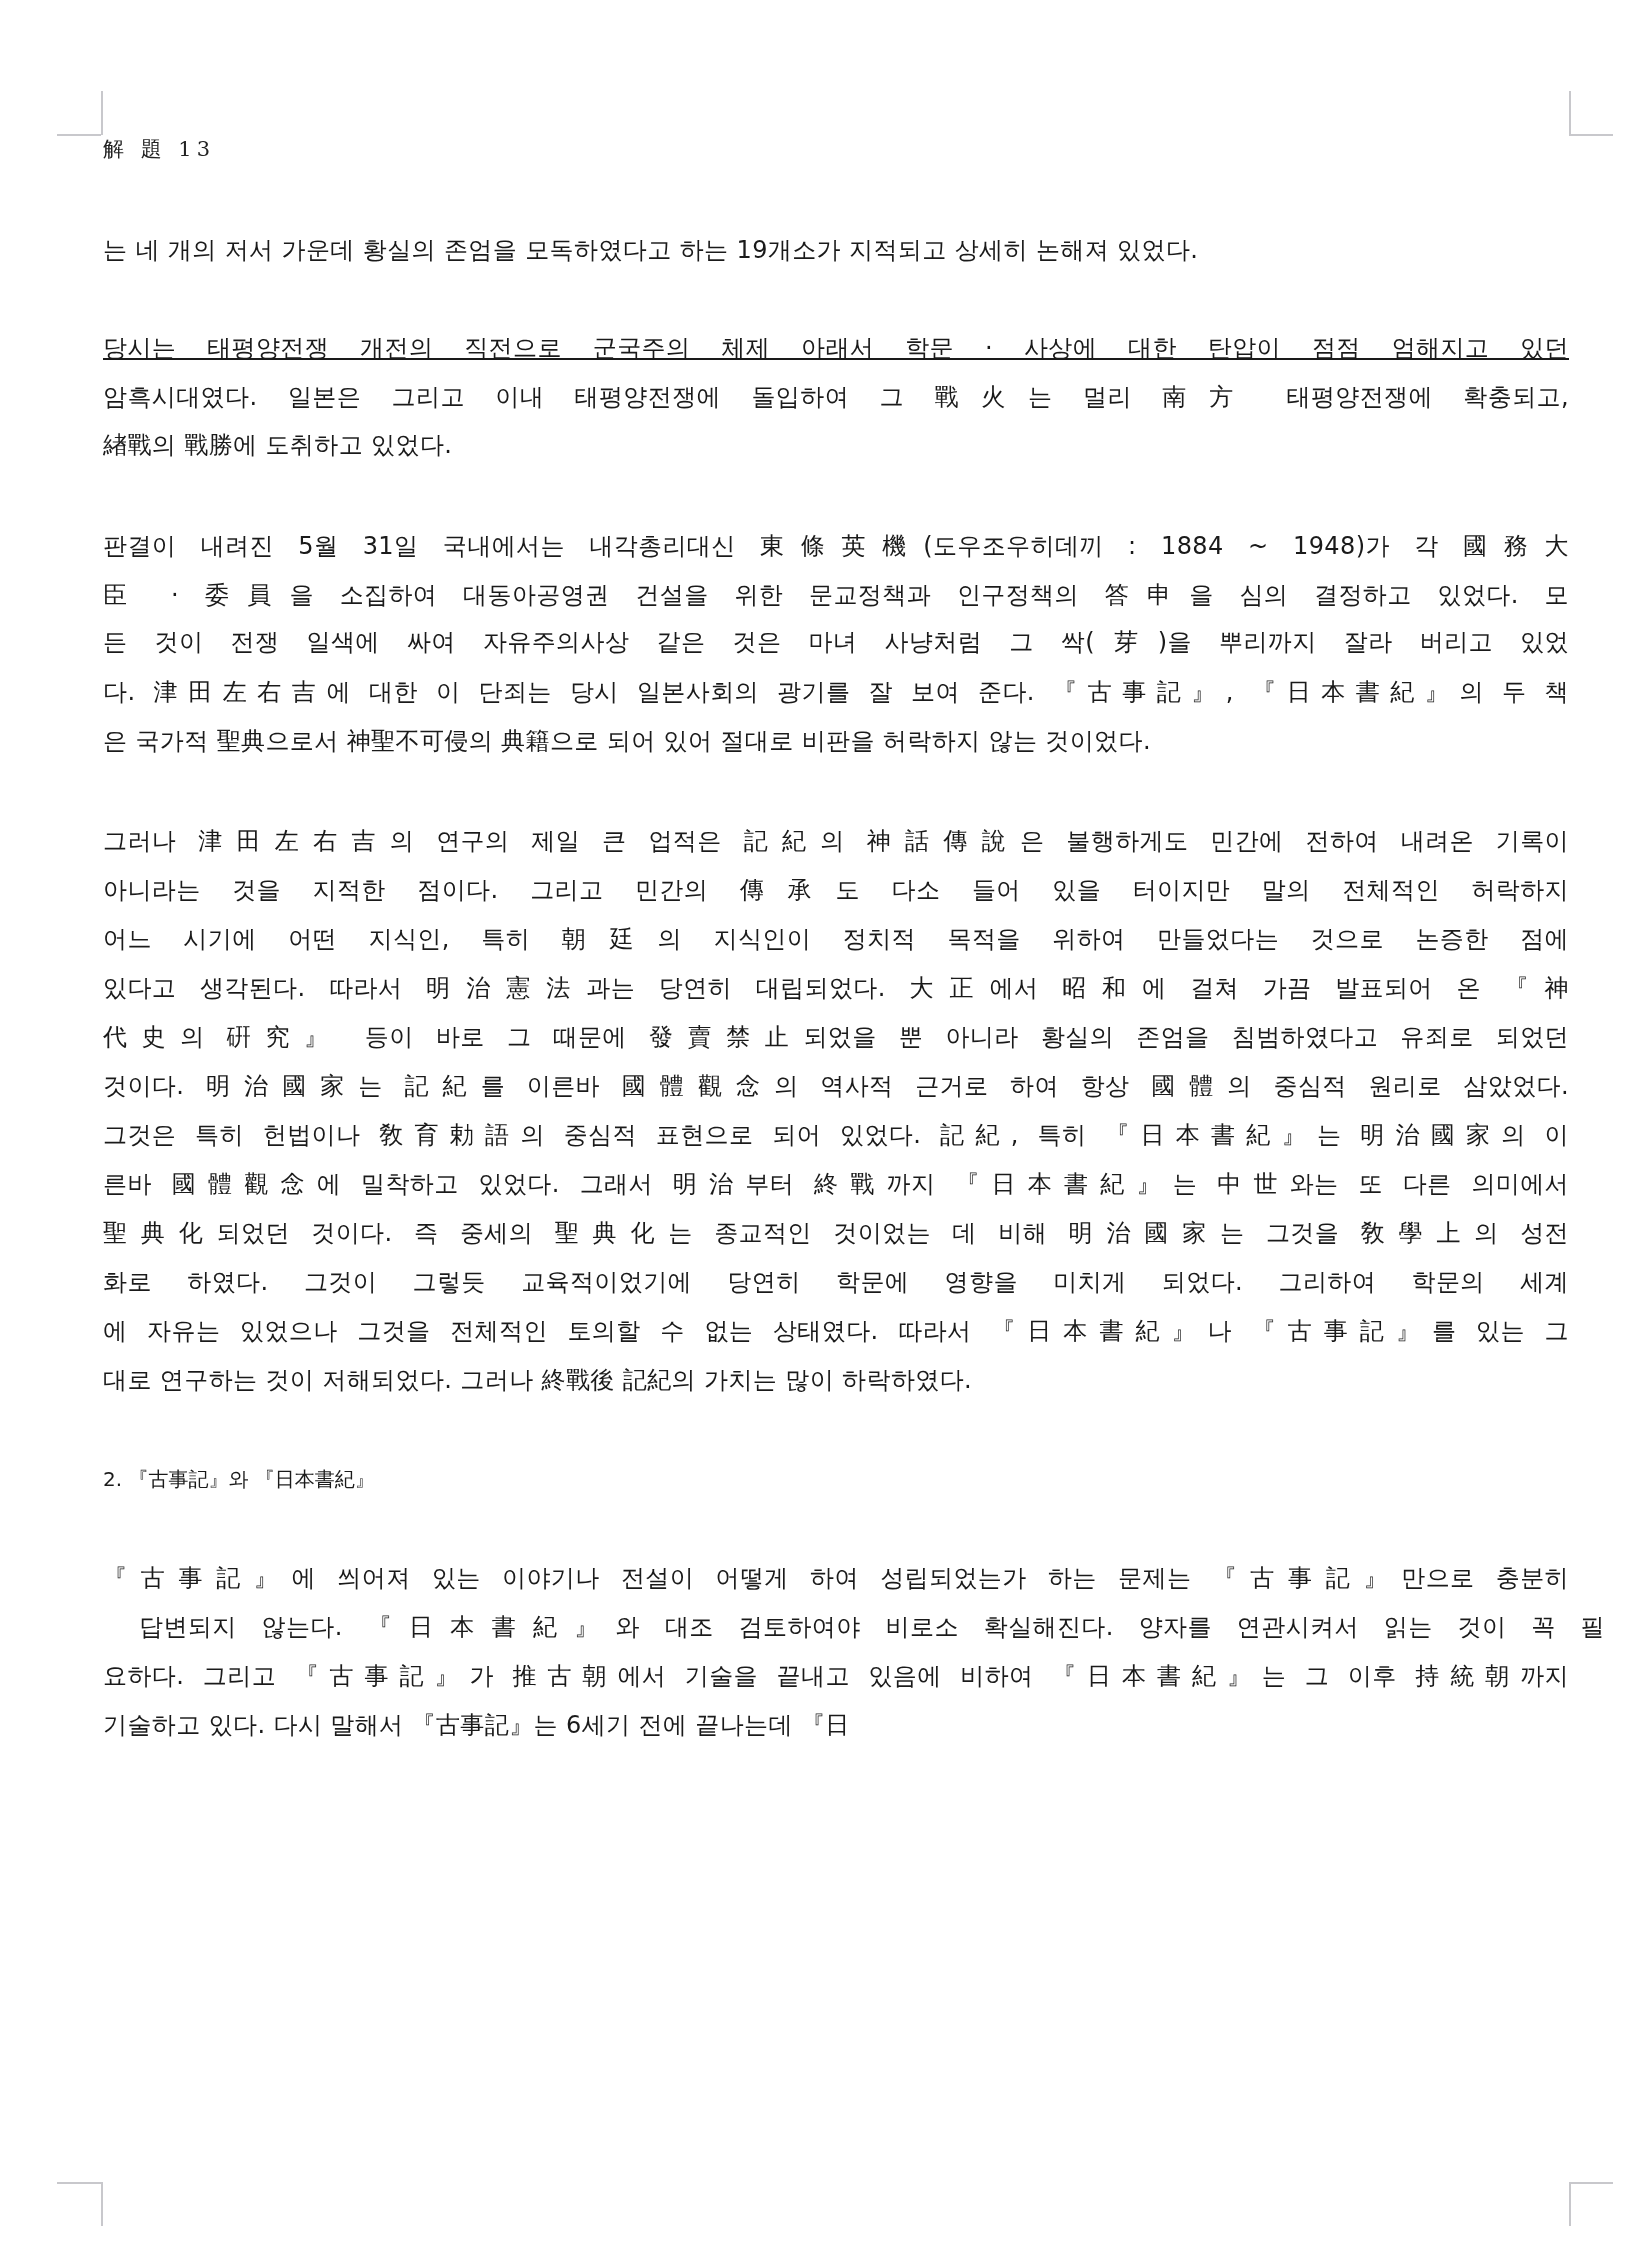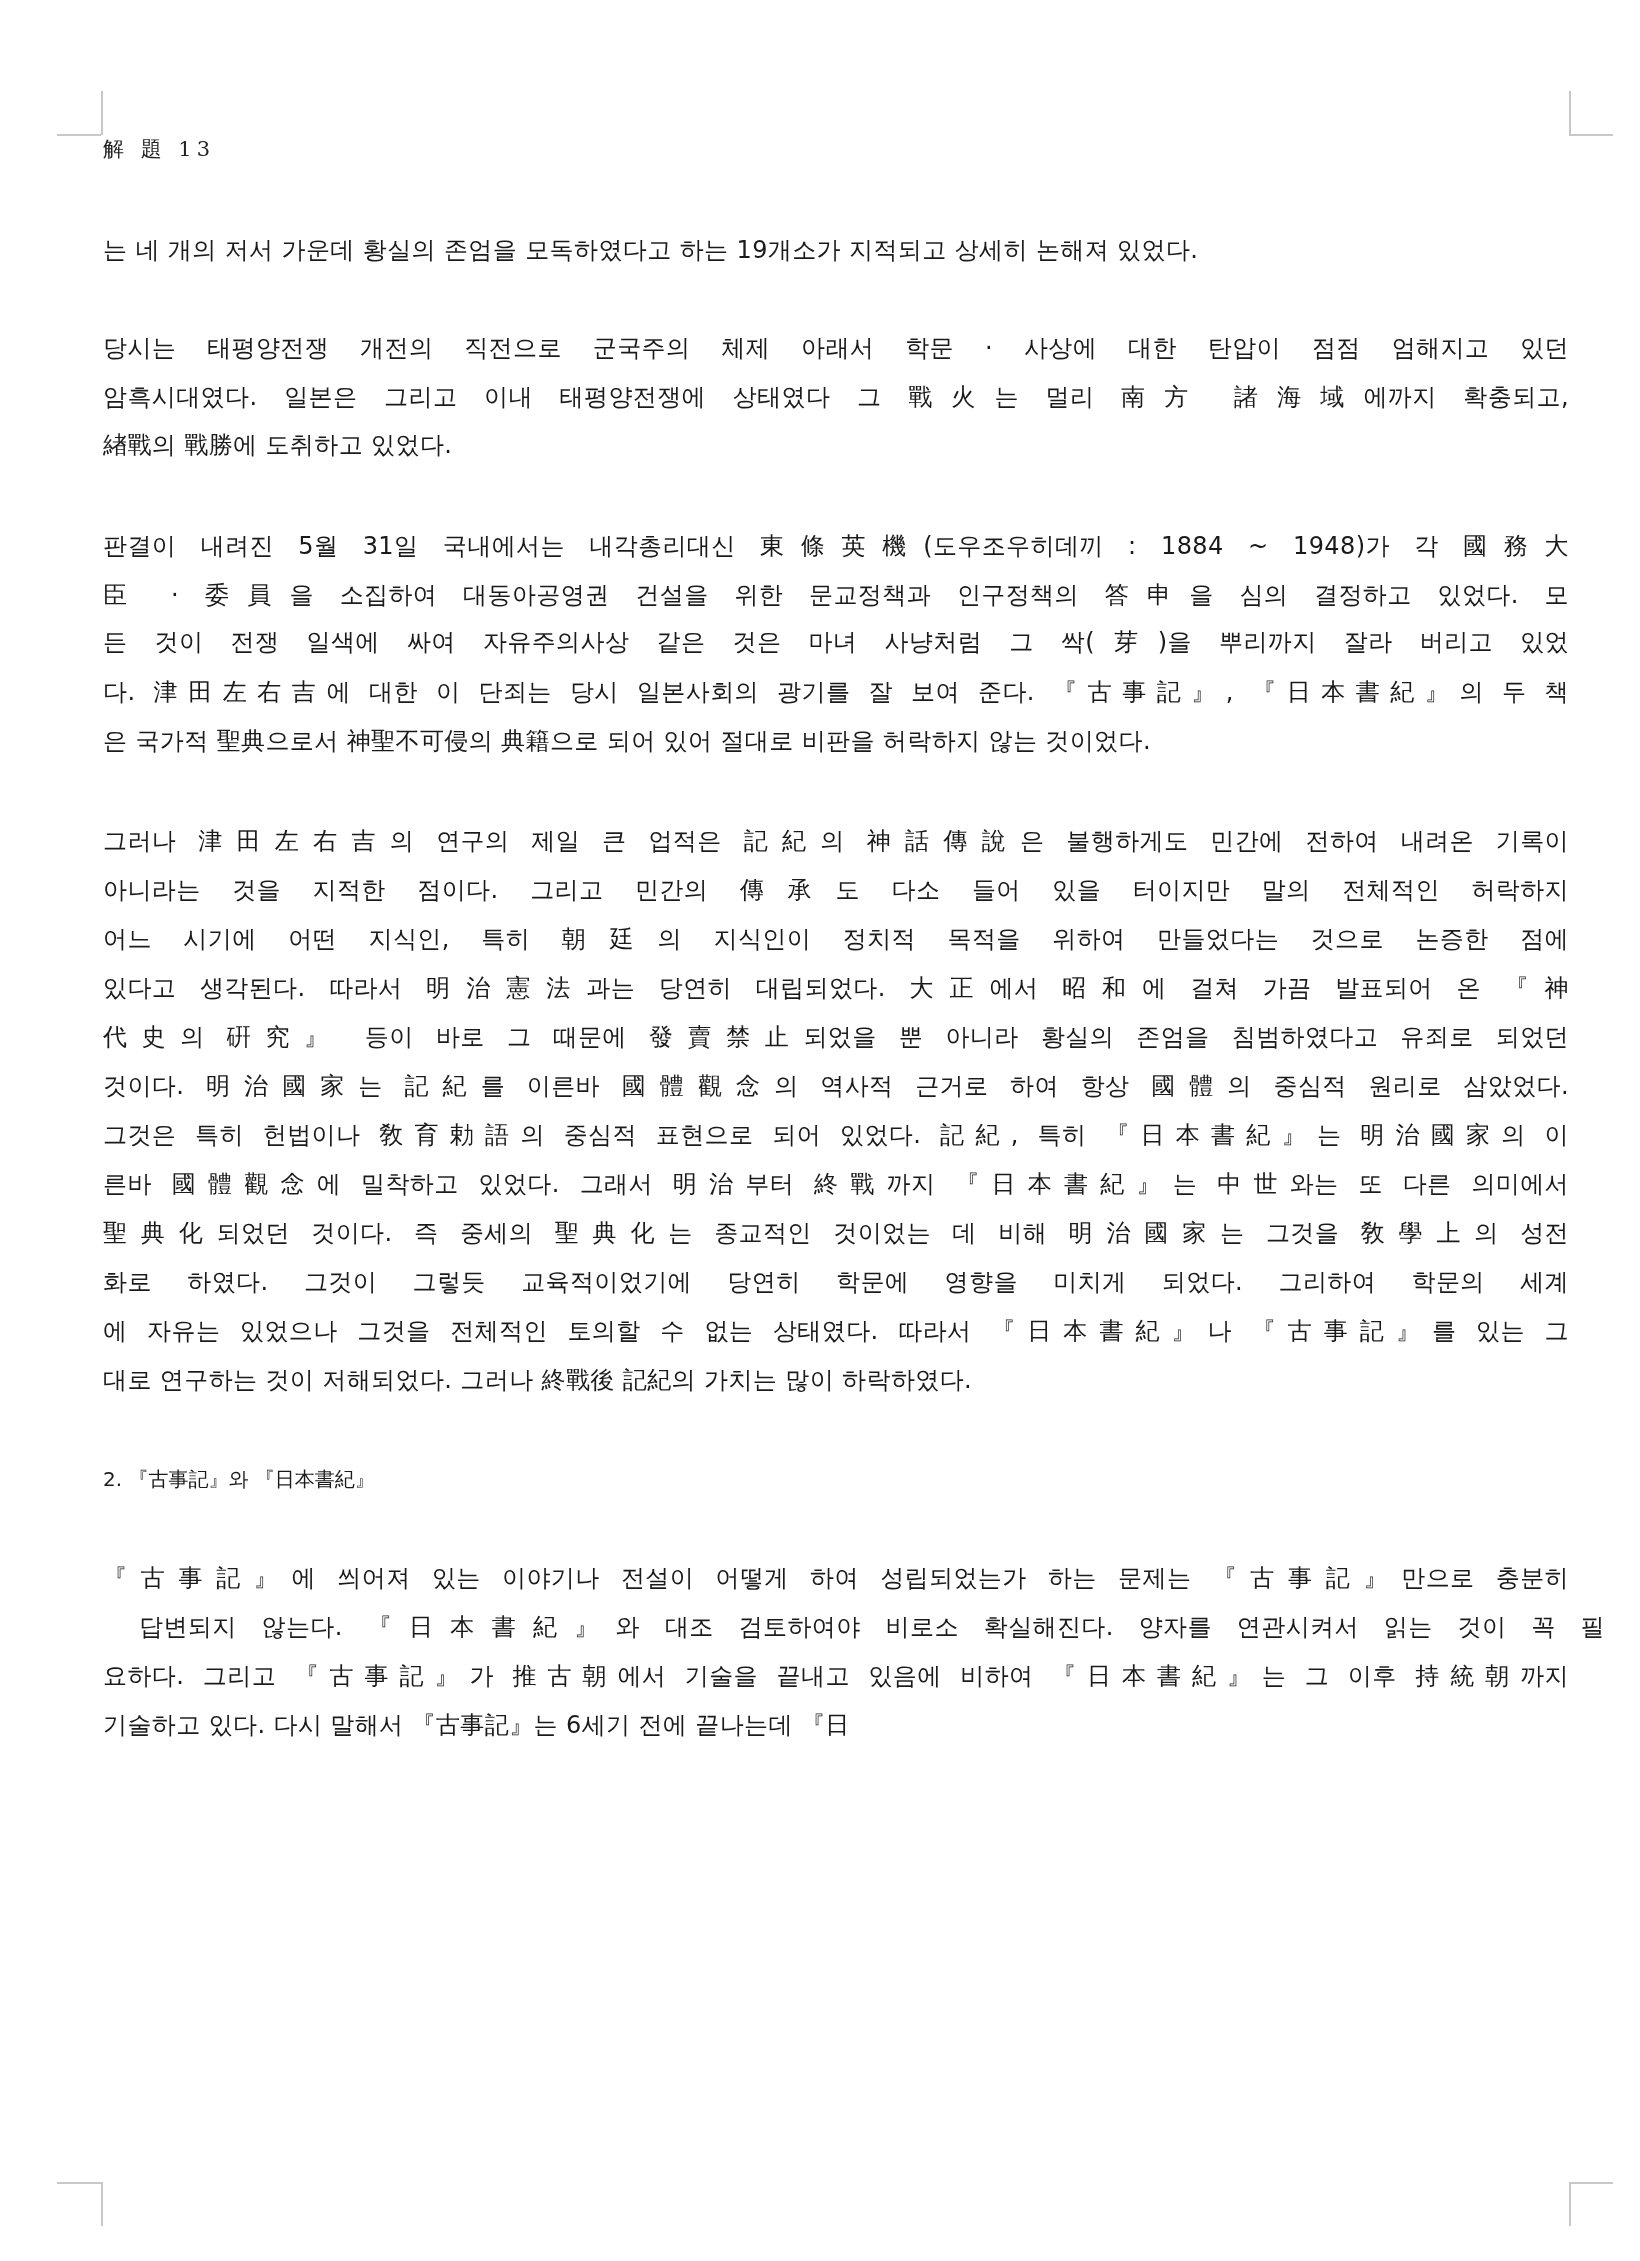--- a/index.html
+++ b/index.html
@@ -30,22 +30,22 @@
 
 <div class="running-head">解 題 13</div>
 
 <div>
 
   <div>
     <div class="line last" style="top:233px;">는 네 개의 저서 가운데 황실의 존엄을 모독하였다고 하는 19개소가 지적되고 상세히 논해져 있었다.</div>
   </div>
 
   <div>
-    <div class="line" style="top:331px;">당시는 태평양전쟁 개전의 직전으로 군국주의 체제 아래서 학문 · 사상에 대한 탄압이 점점 엄해지고 있던</div>
-    <div class="line" style="top:380px;">암흑시대였다. 일본은 그리고 이내 태평양전쟁에 상태였다 그 戰火는 멀리 南方 諸海域에까지 확충되고,</div>
+    <div class="line" style="top:331px;text-decoration:underline;">당시는 태평양전쟁 개전의 직전으로 군국주의 체제 아래서 학문 · 사상에 대한 탄압이 점점 엄해지고 있던</div>
+    <div class="line" style="top:380px;">암흑시대였다. 일본은 그리고 이내 태평양전쟁에 돌입하여 그 戰火는 멀리 南方 태평양전쟁에 확충되고,</div>
     <div class="line last" style="top:428px;">緖戰의 戰勝에 도취하고 있었다.</div>
   </div>
 
   <div>
     <div class="line" style="top:529px;">판결이 내려진 5월 31일 국내에서는 내각총리대신 東條英機(도우조우히데끼 : 1884 ~ 1948)가 각 國務大</div>
     <div class="line" style="top:578px;">臣 · 委員을 소집하여 대동아공영권 건설을 위한 문교정책과 인구정책의 答申을 심의 결정하고 있었다. 모</div>
     <div class="line" style="top:625px;">든 것이 전쟁 일색에 싸여 자유주의사상 같은 것은 마녀 사냥처럼 그 싹(芽)을 뿌리까지 잘라 버리고 있었</div>
     <div class="line" style="top:675px;">다. 津田左右吉에 대한 이 단죄는 당시 일본사회의 광기를 잘 보여 준다. 『古事記』, 『日本書紀』의 두 책</div>
     <div class="line last" style="top:724px;">은 국가적 聖典으로서 神聖不可侵의 典籍으로 되어 있어 절대로 비판을 허락하지 않는 것이었다.</div>
   </div>

